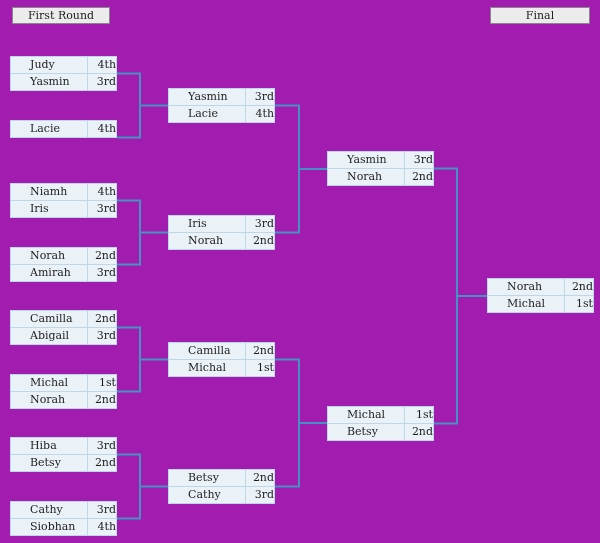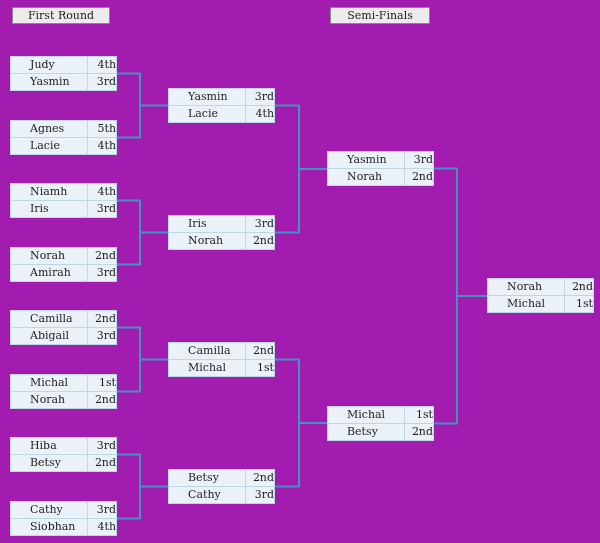--- a/index.html
+++ b/index.html
@@ -55,21 +55,21 @@
     stroke-width: 2;
     fill: none;
   }
 </style>
 </head>
 <body>
 
 <div id="stage">
 
   <div class="round-header" style="left:12px;width:98px">First Round</div>
-  <div class="round-header" style="left:330px;width:100px">Semi-Finals</div>
+  <div class="round-header" style="left:490px;width:100px">Final</div>
 
   <svg id="connectors" viewBox="0 0 600 543" xmlns="http://www.w3.org/2000/svg">
     <path class="connector" d="M117 73.5 H140 V137.5 H117 M140 105.5 H168"></path>
     <path class="connector" d="M117 200.5 H140 V264.5 H117 M140 232.5 H168"></path>
     <path class="connector" d="M117 327.5 H140 V391.5 H117 M140 359.5 H168"></path>
     <path class="connector" d="M117 454.5 H140 V518.5 H117 M140 486.5 H168"></path>
     <path class="connector" d="M275 105.5 H299 V232.5 H275 M299 169 H327"></path>
     <path class="connector" d="M275 359.5 H299 V486.5 H275 M299 423 H327"></path>
     <path class="connector" d="M434 168.5 H457 V423.5 H434 M457 296 H487"></path>
   </svg>
@@ -79,24 +79,20 @@
       <span class="pname">Judy</span>
       <span class="prank">4th</span>
     </div>
     <div class="prow">
       <span class="pname">Yasmin</span>
       <span class="prank">3rd</span>
     </div>
   </div>
   <div class="match" style="left:10px;top:120px">
     <div class="prow">
-      <span class="pname">Agnes</span>
-      <span class="prank">5th</span>
-    </div>
-    <div class="prow">
       <span class="pname">Lacie</span>
       <span class="prank">4th</span>
     </div>
   </div>
   <div class="match" style="left:10px;top:183px">
     <div class="prow">
       <span class="pname">Niamh</span>
       <span class="prank">4th</span>
     </div>
     <div class="prow">

